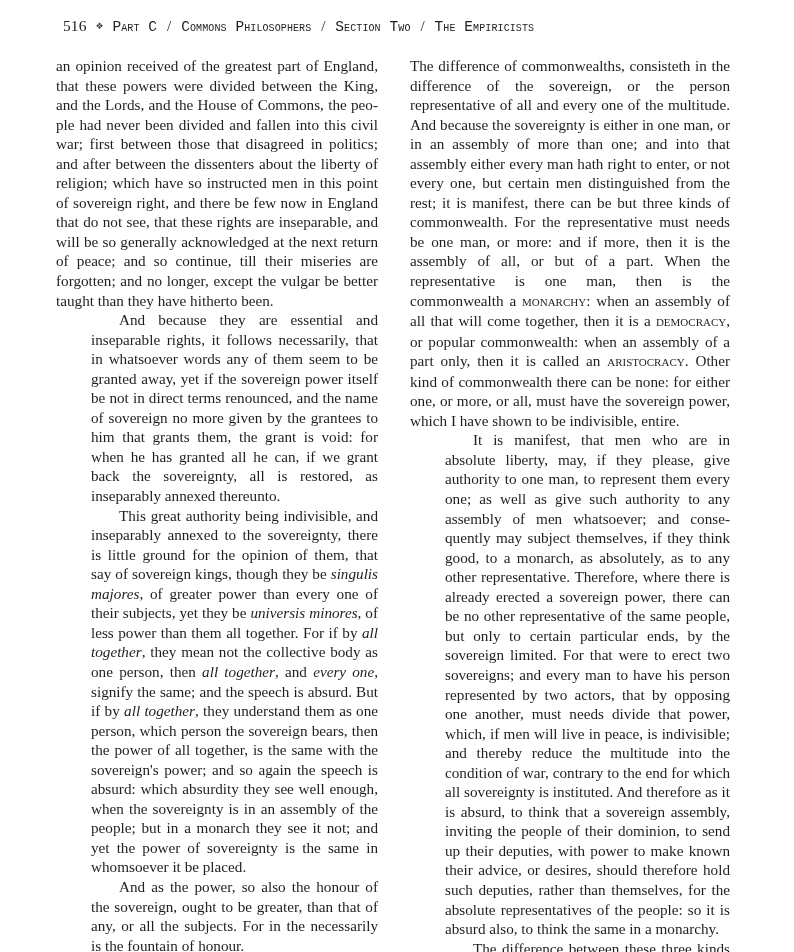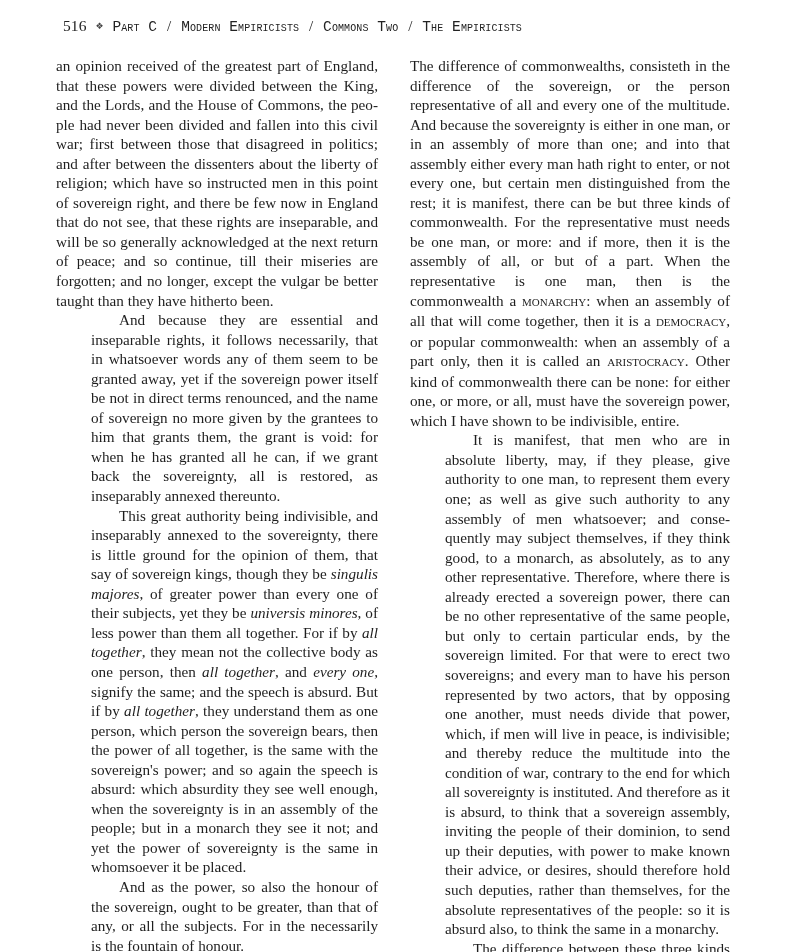--- a/index.html
+++ b/index.html
@@ -36,23 +36,23 @@
   }
 </style>
 </head>
 <body>
 
 <div class="running-head">
   <span class="pg">516</span>
   <span class="orn">❖</span>
   <span class="sc">Part C</span>
   <span class="sep">/</span>
-  <span class="sc">Modern Empiricists</span>
+  <span class="sc">Commons Philosophers</span>
   <span class="sep">/</span>
-  <span class="sc">Commons Two</span>
+  <span class="sc">Section Two</span>
   <span class="sep">/</span>
   <span class="sc">The Empiricists</span>
 </div>
 
 <div class="col col-left">
   <p>an opinion received of the greatest part of England, that these powers were divided between the King, and the Lords, and the House of Commons, the peo­ple had never been divided and fallen into this civil war; first between those that disagreed in politics; and after between the dissenters about the liberty of reli­gion; which have so instructed men in this point of sovereign right, and there be few now in England that do not see, that these rights are inseparable, and will be so generally acknowledged at the next return of peace; and so continue, till their miseries are forgot­ten; and no longer, except the vulgar be better taught than they have hitherto been.</p>
   <p class="indent">And because they are essential and inseparable rights, it follows necessarily, that in whatsoever words any of them seem to be granted away, yet if the sover­eign power itself be not in direct terms renounced, and the name of sovereign no more given by the grantees to him that grants them, the grant is void: for when he has granted all he can, if we grant back the sovereignty, all is restored, as inseparably annexed thereunto.</p>
   <p class="indent"><span>This great authority being indivisible, and insep­arably annexed to the sovereignty, there is little ground for the opinion of them, that say of sovereign kings, though they be </span><em>singulis majores</em><span>, of greater power than every one of their subjects, yet they be </span><em>universis minores</em><span>, of less power than them all together. For if by </span><em>all together</em><span>, they mean not the collective body as one person, then </span><em>all together</em><span>, and </span><em>every one</em><span>, signify the same; and the speech is absurd. But if by </span><em>all together</em><span>, they understand them as one person, which person the sovereign bears, then the power of all together, is the same with the sovereign's power; and so again the speech is absurd: which absurdity they see well enough, when the sovereignty is in an assem­bly of the people; but in a monarch they see it not; and yet the power of sovereignty is the same in whomsoever it be placed.</span></p>
   <p class="indent">And as the power, so also the honour of the sov­ereign, ought to be greater, than that of any, or all the subjects. For in the necessarily is the fountain of honour.</p>
   <div class="chapter-heading">Chapter XIX</div>

